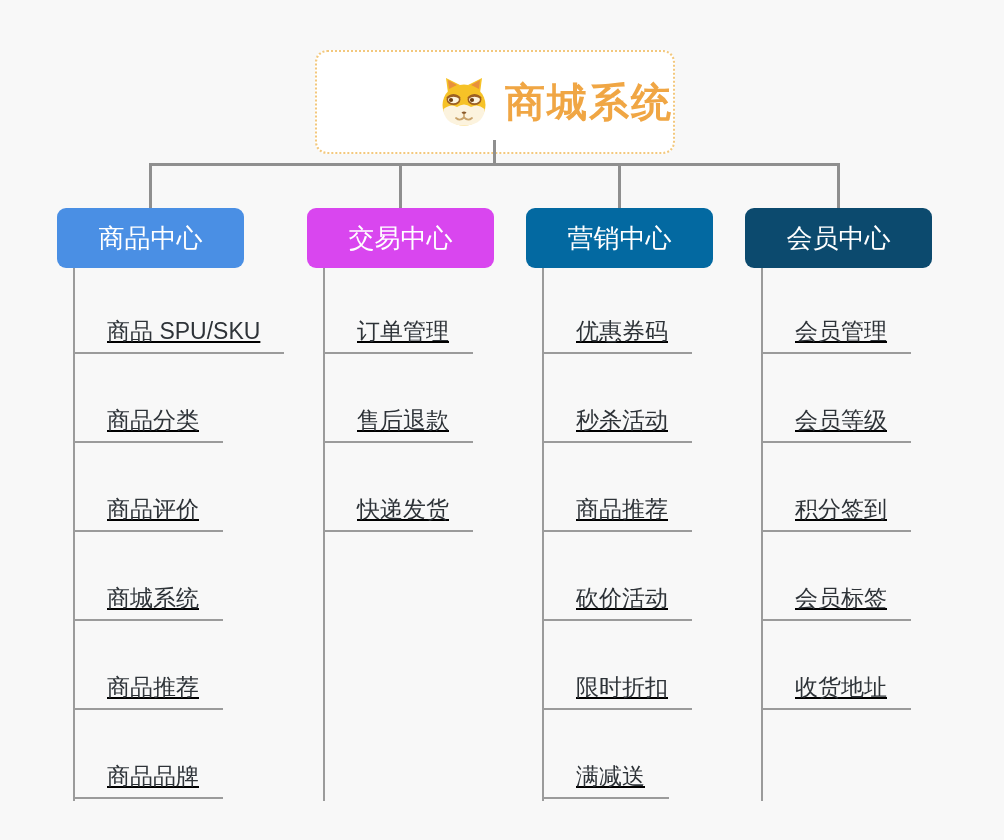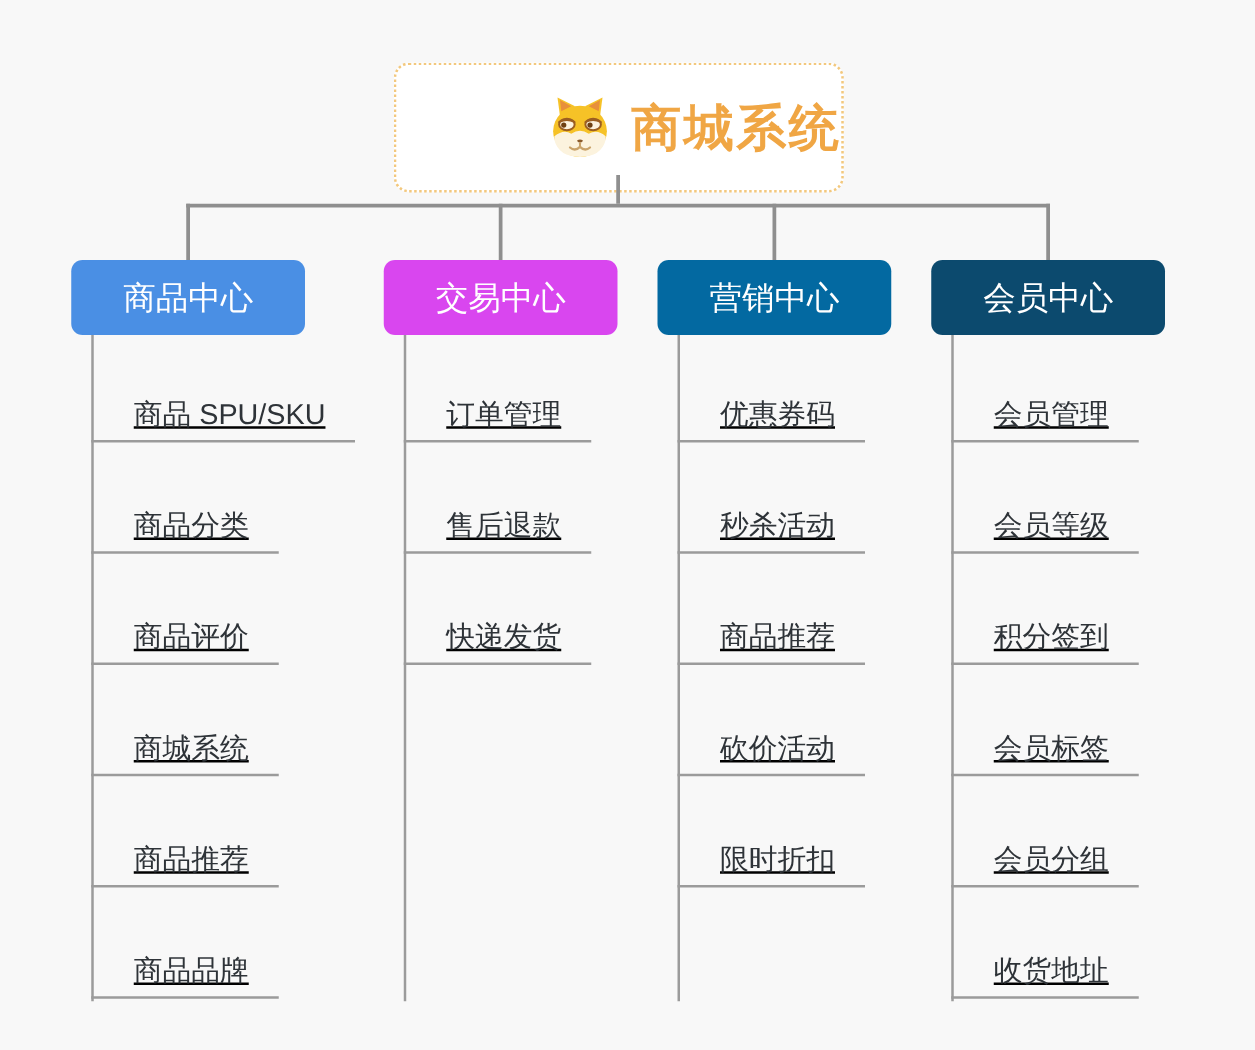--- a/index.html
+++ b/index.html
@@ -131,41 +131,41 @@
         </div>
       <div class="child-row">
           <span class="child-label">商品推荐</span>
         </div>
       <div class="child-row">
           <span class="child-label">砍价活动</span>
         </div>
       <div class="child-row">
           <span class="child-label">限时折扣</span>
         </div>
+      <div class="child-row">
+          <span class="child-label">满减送</span>
+        </div>
     </div>
   </div>
 
   <div class="branch branch-3">
     <div class="branch-header" style="background: #0c4a6e; text-align: right;">会员中心</div>
     <div class="branch-trunk"></div>
     <div class="branch-children">
       <div class="child-row">
           <span class="child-label">会员管理</span>
         </div>
       <div class="child-row">
           <span class="child-label">会员等级</span>
         </div>
       <div class="child-row">
           <span class="child-label">积分签到</span>
         </div>
       <div class="child-row">
           <span class="child-label">会员标签</span>
         </div>
       <div class="child-row">
-          <span class="child-label">会员分组</span>
-        </div>
-      <div class="child-row">
           <span class="child-label">收货地址</span>
         </div>
     </div>
   </div>
 
 </div>
 
 </body></html>

